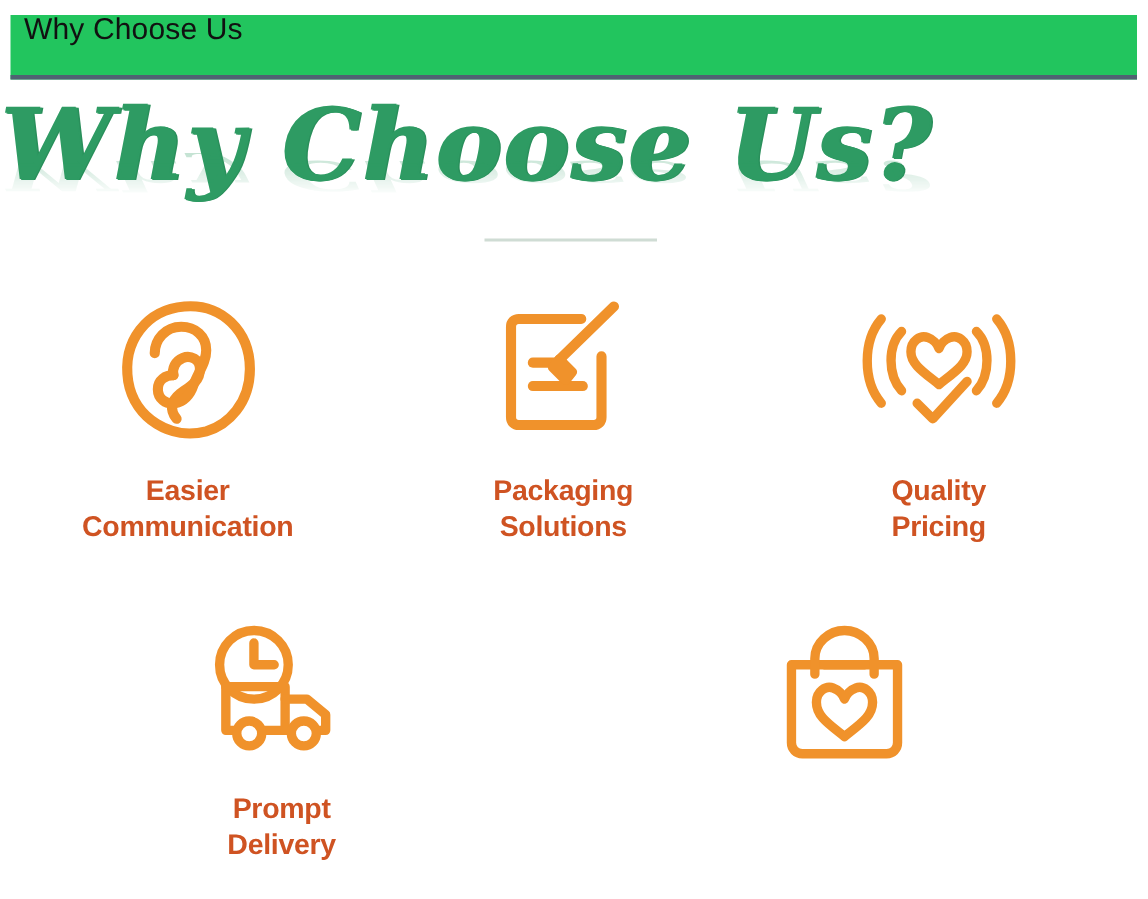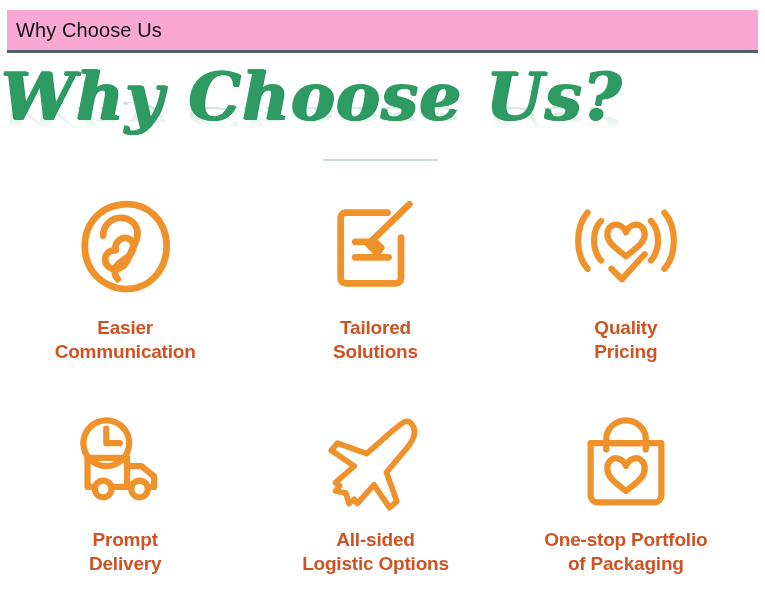--- a/index.html
+++ b/index.html
@@ -15,24 +15,23 @@
     position: relative;
   }
 
   
   #window-header {
     position: absolute;
     left: 7px;
     top: 10px;
     width: 751px;
     height: 43px;
-    background: #f9a8d4;
+    background: #22c55e;
     box-sizing: border-box;
     display: flex;
-    align-items: center;
     border-bottom: 3px solid #4f6272;
   }
   #window-title {
     font-size: 20px;
     color: #111111;
     padding-left: 9px;
     letter-spacing: 0.1px;
     line-height: 1;
     white-space: nowrap;
   }
@@ -161,21 +160,21 @@
   <div class="feature-cell">
     <span class="feature-icon">
       <svg viewBox="0 0 100 100" fill="none" stroke="#f0922b" stroke-width="6.5" stroke-linecap="round" stroke-linejoin="round">
         <path d="M62 16 H22 C19 16 17 18 17 21 V79 C17 82 19 84 22 84 H70 C73 84 75 82 75 79 V40"></path>
         <line x1="31" y1="44" x2="50" y2="44"></line>
         <line x1="31" y1="59" x2="63" y2="59"></line>
         <path d="M48 42 L83 8"></path>
         <path d="M44 47 L48 42 L56 50 L52 55 Z"></path>
       </svg>
     </span>
-    <div class="feature-label">Tailored
+    <div class="feature-label">Packaging
 Solutions</div>
   </div>
 
   <div class="feature-cell">
     <span class="feature-icon">
       <svg viewBox="0 0 100 100" fill="none" stroke="#f0922b" stroke-width="6" stroke-linecap="round" stroke-linejoin="round">
         <path d="M50 58 C40 50 32 45 32 37 C32 30 38 26 43 28 C46 29 49 32 50 35 C51 32 54 29 57 28 C62 26 68 30 68 37 C68 45 60 50 50 58 Z"></path>
         <path d="M26 24 C17 33 17 52 26 62"></path>
         <path d="M13 16 C1 30 1 56 13 70"></path>
         <path d="M74 24 C83 33 83 52 74 62"></path>
@@ -203,36 +202,25 @@
         <path d="M52 72 H56"></path>
         <circle cx="29" cy="74" r="8"></circle>
         <circle cx="64" cy="74" r="8"></circle>
       </svg>
     </span>
     <div class="feature-label">Prompt
 Delivery</div>
   </div>
 
 
-  <div class="feature-cell">
-    <span class="feature-icon">
-      <svg viewBox="0 0 100 100" fill="none" stroke="#f0922b" stroke-width="5.5" stroke-linecap="round" stroke-linejoin="round">
-        <path d="M84 10 C90 16 89 24 82 33 L61 58 L71 86 L64 92 L49 70 L33 88 L30 84 L25 88 L22 78 L12 76 L16 71 L12 68 L30 52 L8 37 L14 30 L42 40 L67 18 C76 11 79 7 84 10 Z"></path>
-      </svg>
-    </span>
-    <div class="feature-label">All-sided
-Logistic Options</div>
-  </div>
 
   <div class="feature-cell">
     <span class="feature-icon">
       <svg viewBox="0 0 100 100" fill="none" stroke="#f0922b" stroke-width="6" stroke-linecap="round" stroke-linejoin="round">
         <path d="M16 30 H84 V80 C84 84 81 87 77 87 H23 C19 87 16 84 16 80 Z"></path>
         <path d="M31 36 V26 C31 16 40 8 50 8 C60 8 69 16 69 26 V36"></path>
         <line x1="37" y1="30" x2="63" y2="30"></line>
         <path d="M50 76 C40 68 32 63 32 54 C32 47 38 43 43 45 C46 46 49 49 50 52 C51 49 54 46 57 45 C62 43 68 47 68 54 C68 63 60 68 50 76 Z"></path>
       </svg>
     </span>
-    <div class="feature-label">One-stop Portfolio
-of Packaging</div>
   </div>
 
 </div>
 
 </body></html>

